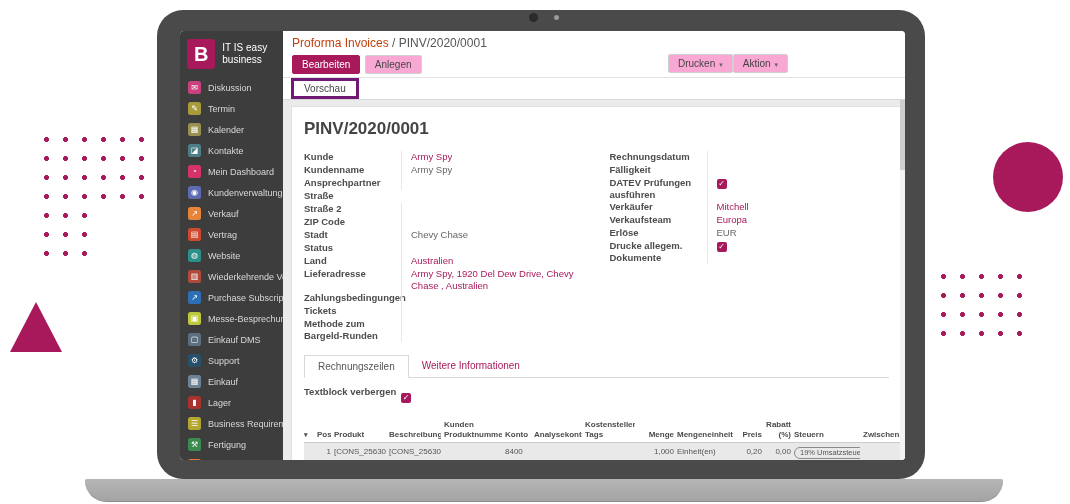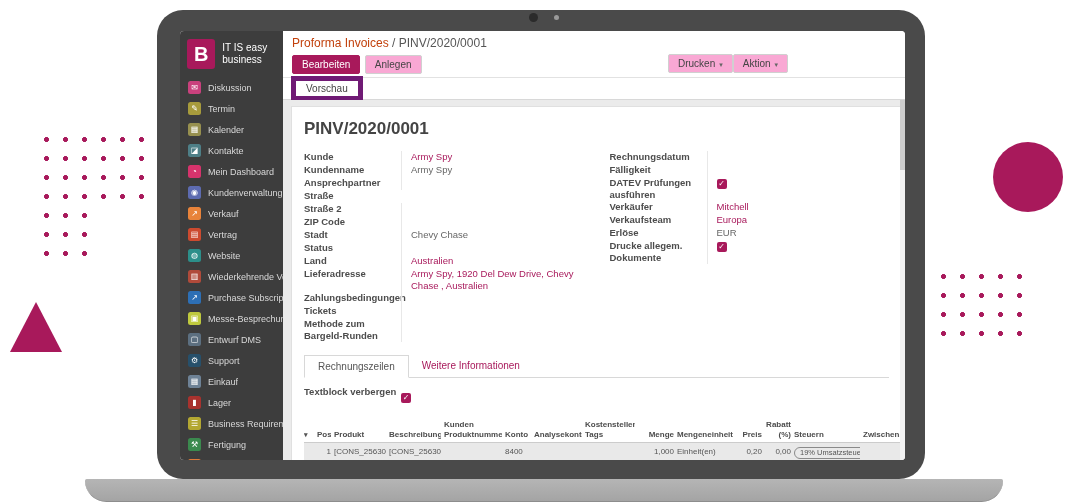--- a/index.html
+++ b/index.html
@@ -48,21 +48,21 @@
   .crumb-rest { color:#555; }
   .btn-row { height:25px; padding:2px 8px 0 9px; position:relative; }
   .btn { display:inline-block; font-size:10px; padding:3px 9px; border:1px solid #d0d0d0;
          background:#f9a8d4; color:#444; cursor:pointer; border-radius:2px; }
   .btn.primary { background:#a8195b; border-color:#a8195b; color:#fff; }
   .mid-btns { position:absolute; left:385px; top:2px; display:flex; }
   .caret { font-size:7px; color:#666; margin-left:4px; }
 
   .statusbar { height:23px; border-top:1px solid #e2e2e2; border-bottom:1px solid #d8d8d8;
                display:flex; align-items:center; padding-left:8px; background:#fff; }
-  .preview-btn { font-size:10px; border:5px solid #701a75; background:#fff; color:#444;
+  .preview-btn { font-size:10px; border:3px solid #701a75; background:#fff; color:#444;
                  padding:2px 10px; border-radius:0; cursor:pointer; }
   .states { margin-left:auto; display:flex; align-items:center; height:100%; }
   .state-active { background:#a8195b; color:#fff; font-size:9.5px; font-weight:bold;
                   padding:4px 12px 4px 10px; margin-right:8px; cursor:pointer;
                   clip-path:polygon(0 0,calc(100% - 7px) 0,100% 50%,calc(100% - 7px) 100%,0 100%); }
   .state { color:#b3b3b3; font-size:9.5px; padding:0 10px; cursor:pointer; }
   .state-sep { width:1px; height:11px; background:#d8d8d8; transform:rotate(18deg); }
 
   .content { flex:1; background:#ebebeb; padding:6px 3px 0 8px; position:relative; overflow:hidden; }
   .scrollbar { position:absolute; right:0; top:0; width:5px; height:100%; background:#f3f3f3; }
@@ -167,21 +167,21 @@
     <div class="nav-item">
       <span class="nav-ico" style="background: rgb(45, 111, 181);">↗</span>
       <span class="nav-lbl">Purchase Subscripti...</span>
     </div>
     <div class="nav-item">
       <span class="nav-ico" style="background: rgb(191, 201, 62);">▣</span>
       <span class="nav-lbl">Messe-Besprechung...</span>
     </div>
     <div class="nav-item">
       <span class="nav-ico" style="background: rgb(92, 111, 128);">▢</span>
-      <span class="nav-lbl">Entwurf DMS</span>
+      <span class="nav-lbl">Einkauf DMS</span>
     </div>
     <div class="nav-item">
       <span class="nav-ico" style="background: rgb(39, 80, 107);">⚙</span>
       <span class="nav-lbl">Support</span>
     </div>
     <div class="nav-item">
       <span class="nav-ico" style="background: rgb(110, 130, 150);">▦</span>
       <span class="nav-lbl">Einkauf</span>
     </div>
     <div class="nav-item">

